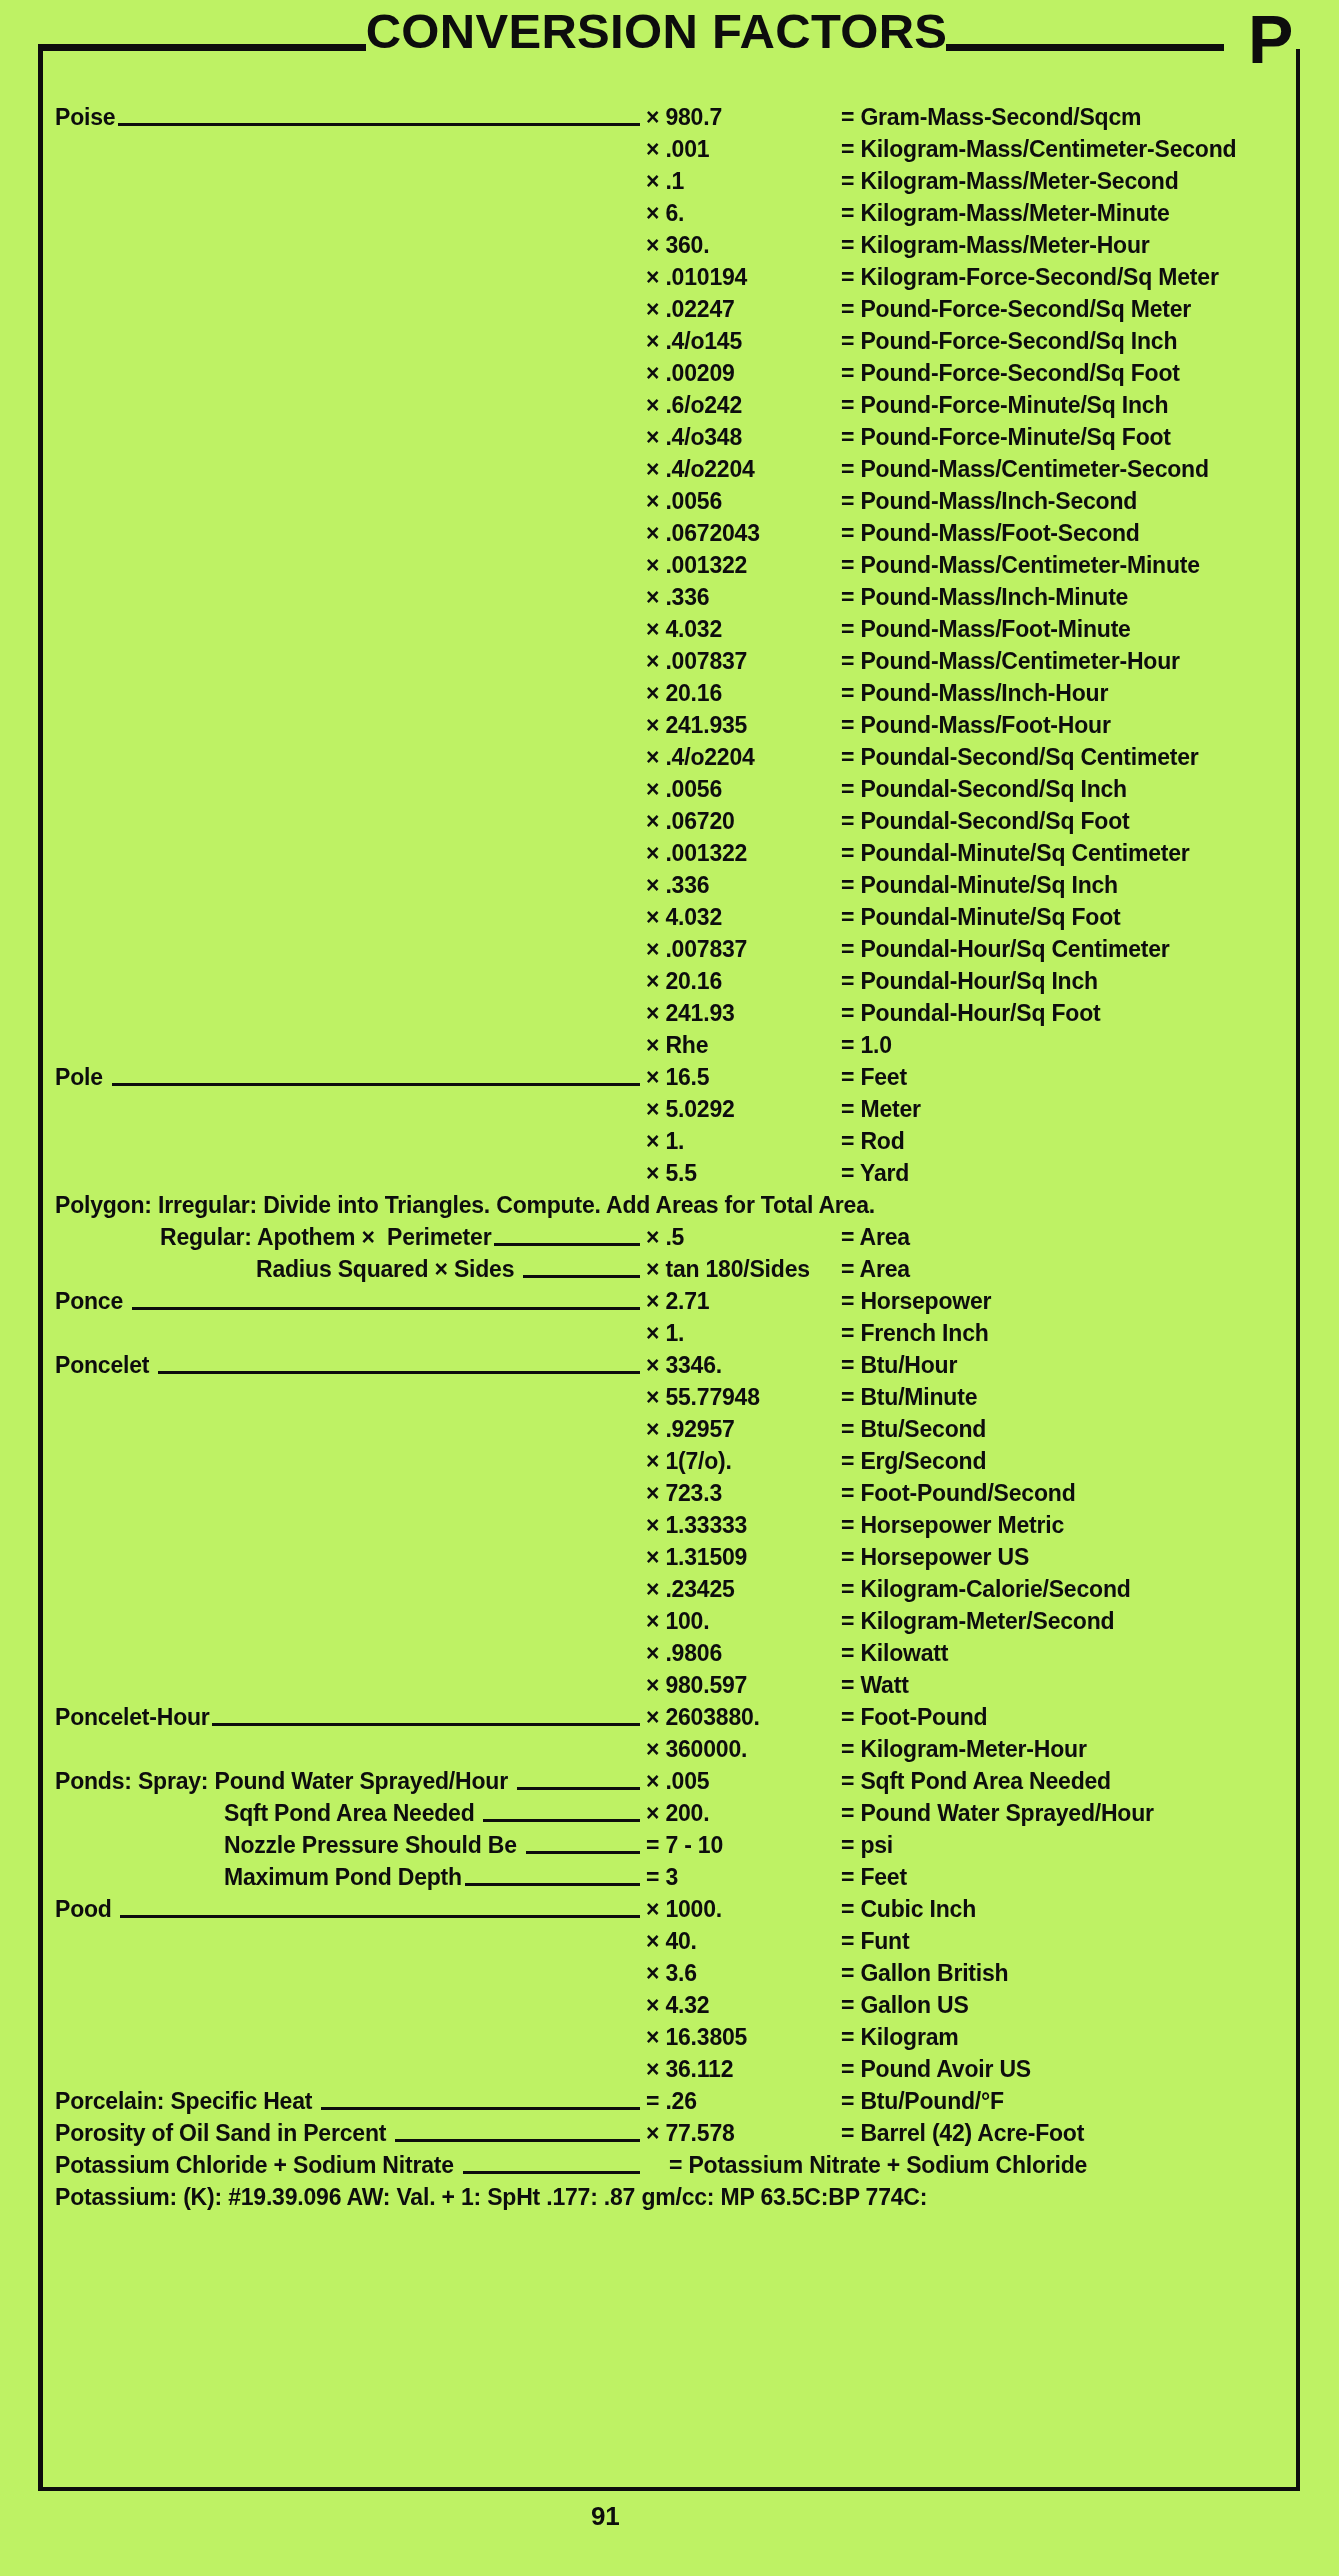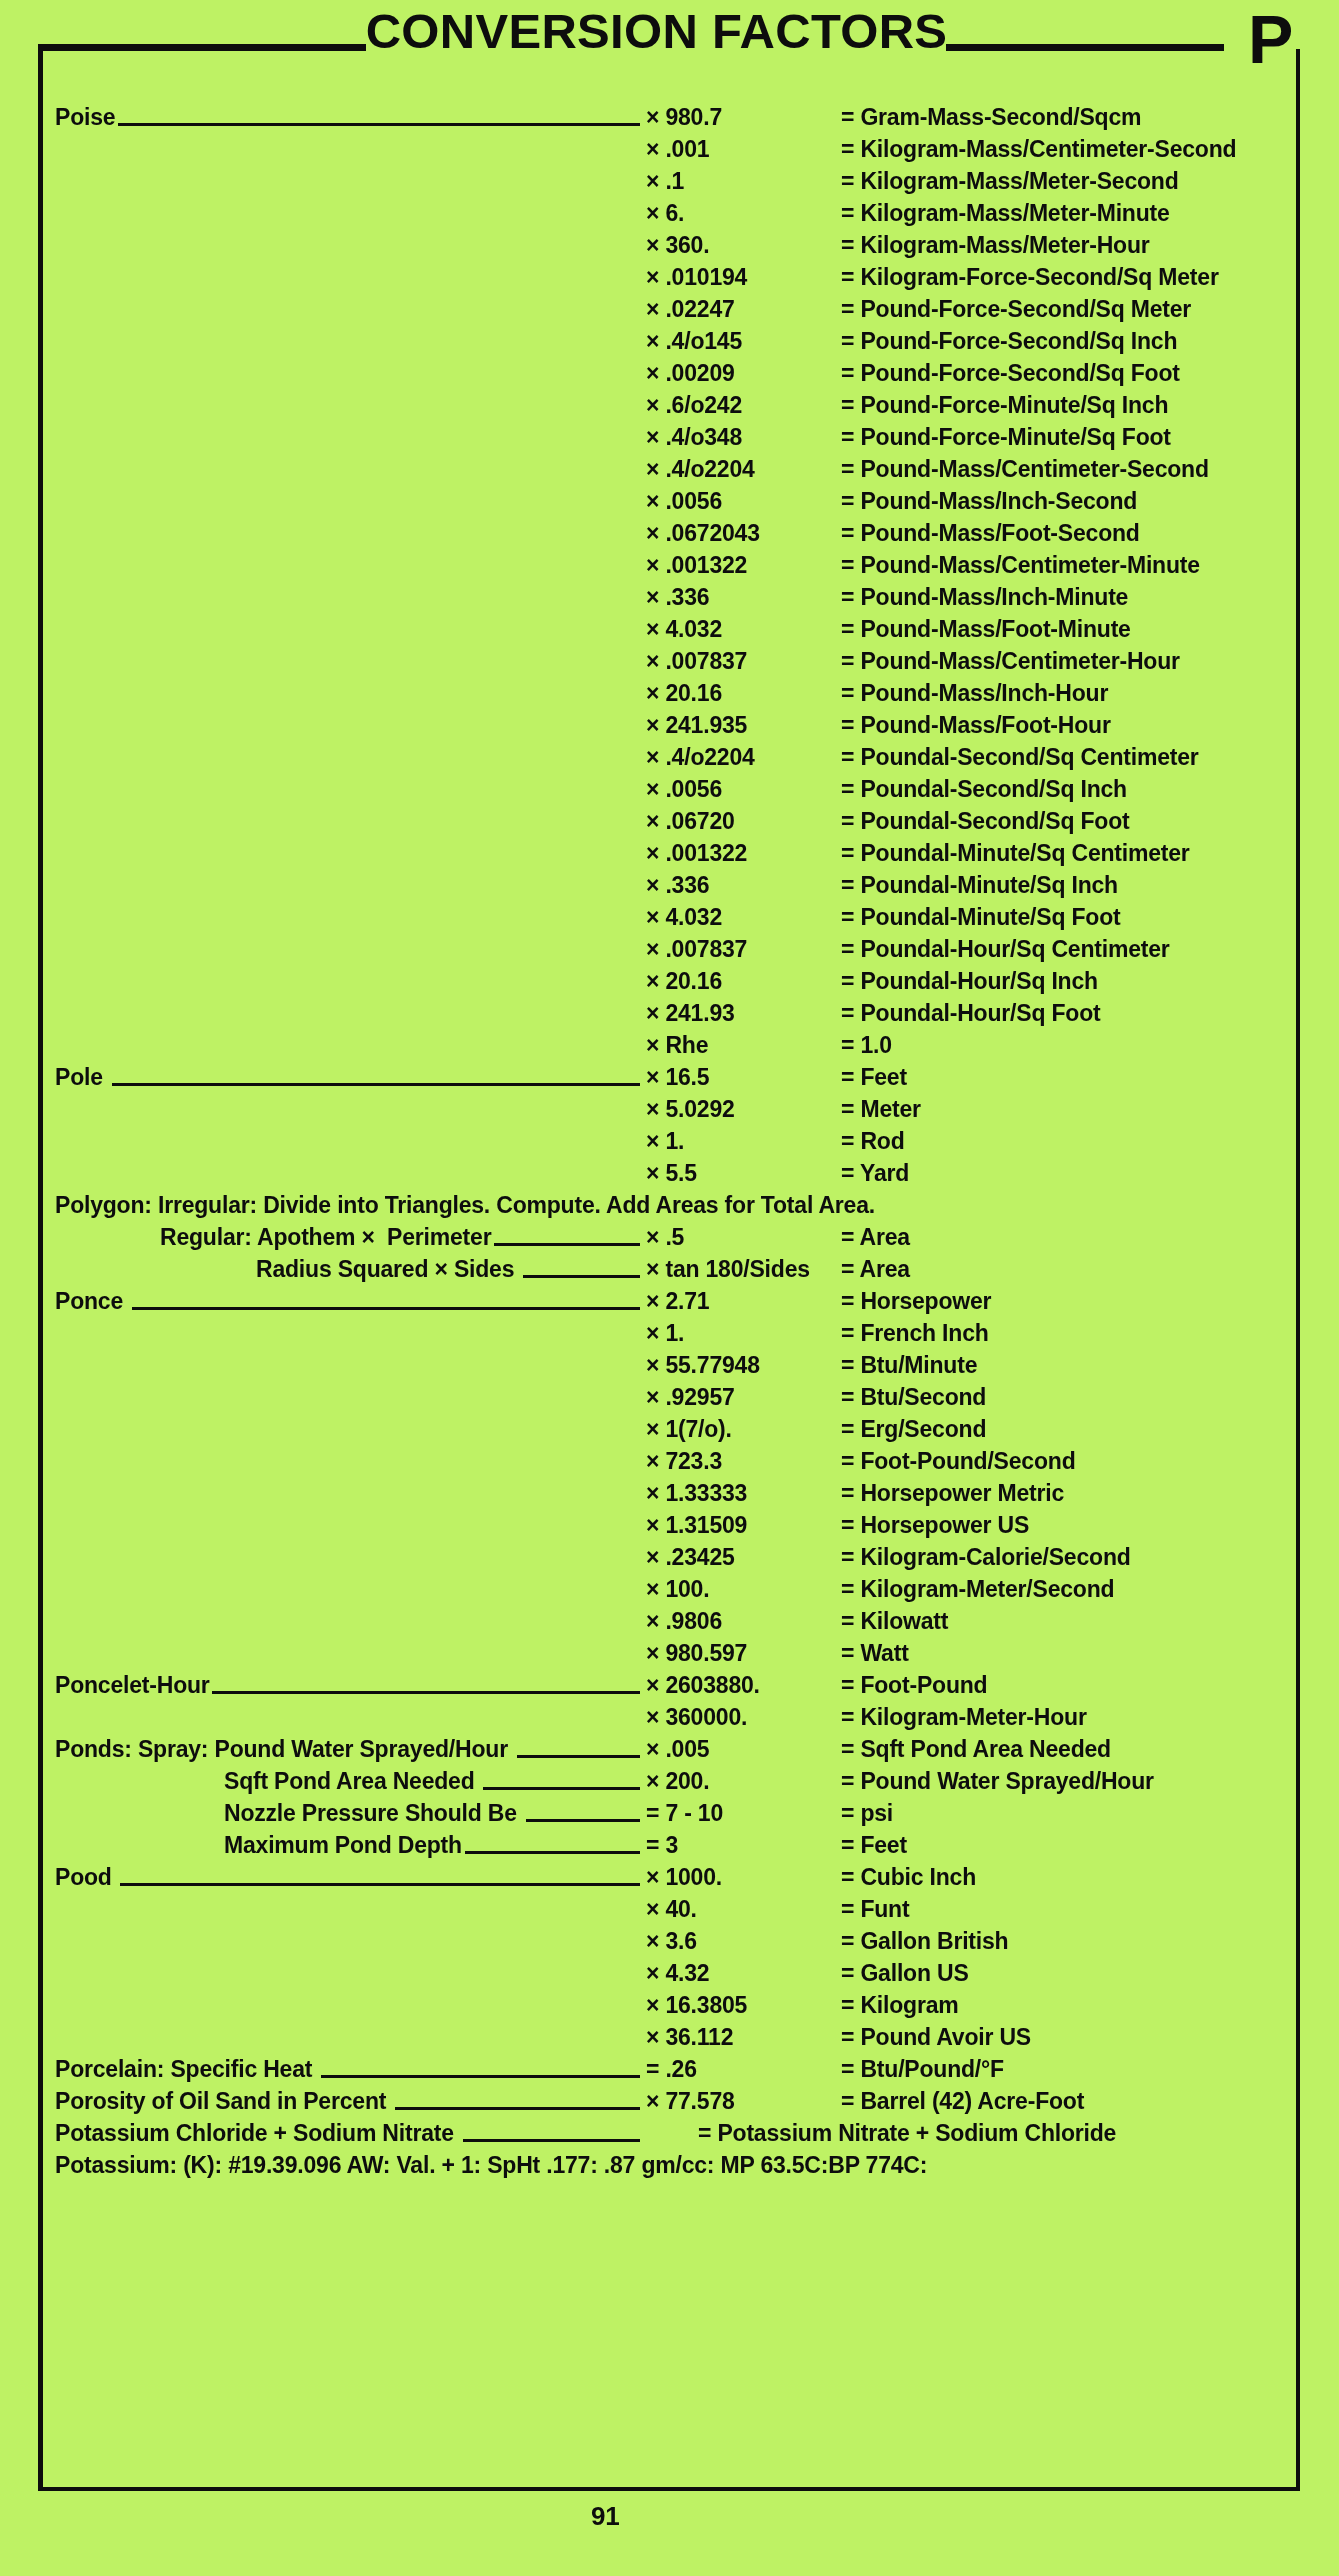--- a/index.html
+++ b/index.html
@@ -49,21 +49,21 @@
   .i1{padding-left:105px;}
   .i2{padding-left:201px;}
   .i3{padding-left:169px;}
   .fill{
     flex:1;height:0;align-self:flex-end;
     border-bottom:3.2px solid #0d0d0d;
     margin:0 6.5px 7.1px 2.6px;
   }
   .factor{width:195px;white-space:pre;}
   .result{white-space:pre;}
-  .result.at-factor{margin-left:52px;}
+  .result.at-factor{margin-left:23px;}
   .full{white-space:pre;}
   #pagenum{
     position:absolute;left:591px;top:2501px;width:97px;
     text-align:left;font-size:26px;font-weight:700;
   }
 </style>
 </head>
 <body>
 
 <div id="page">
@@ -108,20 +108,21 @@
       <div class="row"><span class="left"><span class="lbl"></span></span><span class="factor">× Rhe</span><span class="result">= 1.0</span></div>
       <div class="row"><span class="left"><span class="lbl">Pole </span><span class="fill"></span></span><span class="factor">× 16.5</span><span class="result">= Feet</span></div>
       <div class="row"><span class="left"><span class="lbl"></span></span><span class="factor">× 5.0292</span><span class="result">= Meter</span></div>
       <div class="row"><span class="left"><span class="lbl"></span></span><span class="factor">× 1.</span><span class="result">= Rod</span></div>
       <div class="row"><span class="left"><span class="lbl"></span></span><span class="factor">× 5.5</span><span class="result">= Yard</span></div>
       <div class="row"><span class="full">Polygon: Irregular: Divide into Triangles. Compute. Add Areas for Total Area.</span></div>
       <div class="row"><span class="left"><span class="lbl i1">Regular: Apothem ×  Perimeter</span><span class="fill"></span></span><span class="factor">× .5</span><span class="result">= Area</span></div>
       <div class="row"><span class="left"><span class="lbl i2">Radius Squared × Sides </span><span class="fill"></span></span><span class="factor">× tan 180/Sides</span><span class="result">= Area</span></div>
       <div class="row"><span class="left"><span class="lbl">Ponce </span><span class="fill"></span></span><span class="factor">× 2.71</span><span class="result">= Horsepower</span></div>
       <div class="row"><span class="left"><span class="lbl"></span></span><span class="factor">× 1.</span><span class="result">= French Inch</span></div>
+      <div class="row"><span class="left"><span class="lbl">Poncelet </span><span class="fill"></span></span><span class="factor">× 3346.</span><span class="result">= Btu/Hour</span></div>
       <div class="row"><span class="left"><span class="lbl"></span></span><span class="factor">× 55.77948</span><span class="result">= Btu/Minute</span></div>
       <div class="row"><span class="left"><span class="lbl"></span></span><span class="factor">× .92957</span><span class="result">= Btu/Second</span></div>
       <div class="row"><span class="left"><span class="lbl"></span></span><span class="factor">× 1(7/o).</span><span class="result">= Erg/Second</span></div>
       <div class="row"><span class="left"><span class="lbl"></span></span><span class="factor">× 723.3</span><span class="result">= Foot-Pound/Second</span></div>
       <div class="row"><span class="left"><span class="lbl"></span></span><span class="factor">× 1.33333</span><span class="result">= Horsepower Metric</span></div>
       <div class="row"><span class="left"><span class="lbl"></span></span><span class="factor">× 1.31509</span><span class="result">= Horsepower US</span></div>
       <div class="row"><span class="left"><span class="lbl"></span></span><span class="factor">× .23425</span><span class="result">= Kilogram-Calorie/Second</span></div>
       <div class="row"><span class="left"><span class="lbl"></span></span><span class="factor">× 100.</span><span class="result">= Kilogram-Meter/Second</span></div>
       <div class="row"><span class="left"><span class="lbl"></span></span><span class="factor">× .9806</span><span class="result">= Kilowatt</span></div>
       <div class="row"><span class="left"><span class="lbl"></span></span><span class="factor">× 980.597</span><span class="result">= Watt</span></div>

